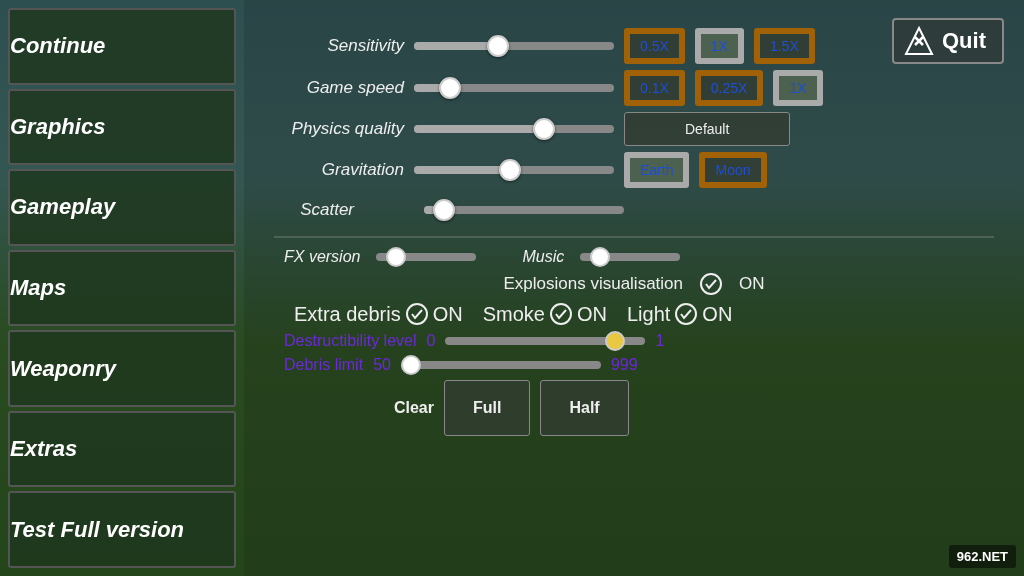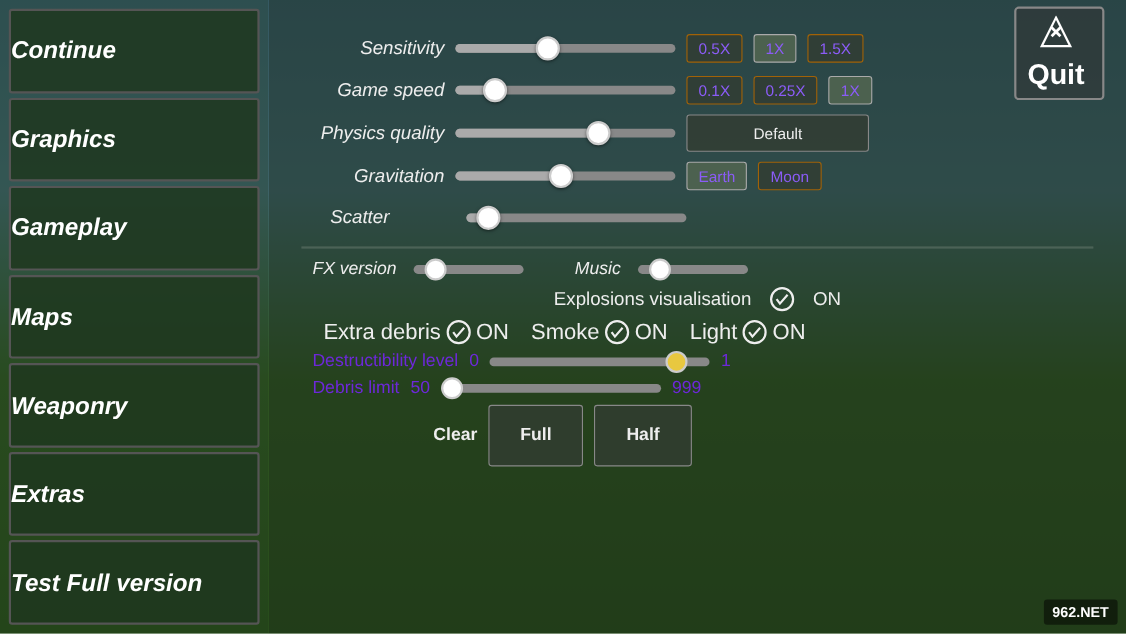--- a/index.html
+++ b/index.html
@@ -67,35 +67,34 @@
       right: 0;
       bottom: 0;
       z-index: 2;
       padding: 20px 30px;
       color: #fff;
     }
 
     
     .quit-btn {
       position: absolute;
-      top: 6px;
+      top: 18px;
       right: 20px;
       display: flex;
       align-items: center;
       gap: 8px;
       background: rgba(50,50,50,0.5);
       border: 2px solid #888;
       color: #fff;
-      font-size: 26px;
+      font-size: 22px;
       font-weight: bold;
       padding: 6px 16px 6px 10px;
       cursor: pointer;
       border-radius: 4px;
       z-index: 10;
-      flex-direction: column;
     }
 
     .quit-icon {
       width: 30px;
       height: 30px;
     }
 
     
     .settings-area {
       margin-top: 8px;
@@ -141,22 +140,22 @@
       width: 22px;
       height: 22px;
       background: #fff;
       border-radius: 50%;
       border: 2px solid #ccc;
       box-shadow: 0 1px 3px rgba(0,0,0,0.5);
     }
 
     .btn-small {
       background: rgba(50,60,50,0.8);
-      border: 1px solid #a16207;
-      color: #8b5cf6;
+      border: 6px solid #a16207;
+      color: #1d4ed8;
       font-size: 14px;
       padding: 4px 10px;
       cursor: pointer;
       border-radius: 3px;
     }
     .btn-small.active {
       background: rgba(80,100,80,0.9);
       border-color: #aaa;
       text-align: right;
     }

